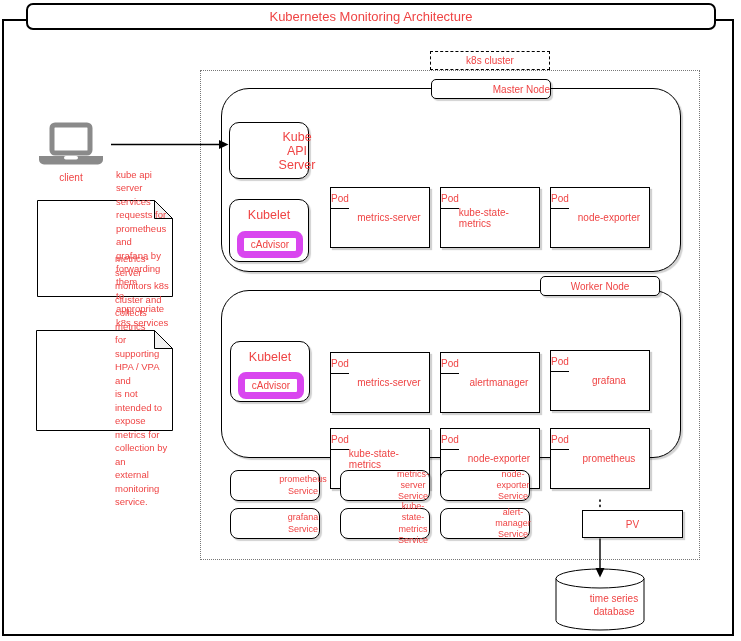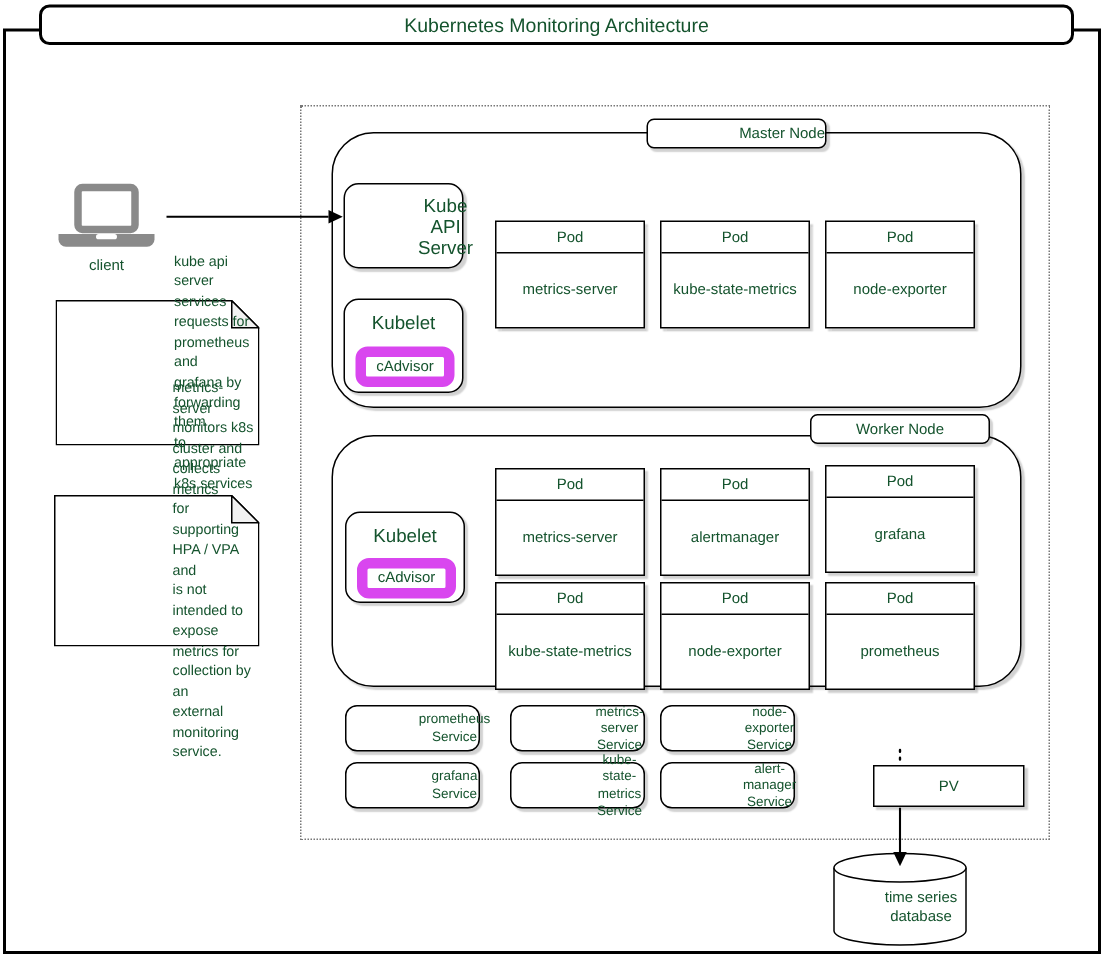--- a/index.html
+++ b/index.html
@@ -1,18 +1,18 @@
 <!DOCTYPE html>
 <html><head>
 <meta charset="utf-8">
 <style>
   html,body { margin:0; padding:0; background:#fff; }
   #canvas {
     position:relative; width:741px; height:641px; background:#fff;
-    font-family:"Liberation Sans", sans-serif; color:#14532d; overflow:hidden;
+    font-family:"Liberation Sans", sans-serif; color:#ef4444; overflow:hidden;
   }
   .abs { position:absolute; box-sizing:border-box; }
   .shadow { box-shadow:2px 2px 1px rgba(0,0,0,0.18); }
   .center { display:flex; align-items:center; justify-content:center; text-align:center; }
   .pre { white-space:pre-line;padding-left:28px; }
 
   .outer-border { left:2px; top:19px; width:732px; height:617px; border:2px solid #000; background:transparent; }
   .title-box { left:26px; top:3px; width:690px; height:27px; border:2px solid #000; border-radius:7px;
                background:#fff; font-size:13px; z-index:5; }
 
@@ -26,22 +26,22 @@
   .node-label { width:120px; height:20px; border:1px solid #000; border-radius:5px; background:#fff;
                 font-size:10px; z-index:6; }
 
   .big-box { border:1px solid #000; border-radius:10px; background:#fff; font-size:12.5px; z-index:3; }
   .kube-api { left:229px; top:122px; width:80px; height:57px; }
   .kubelet-box { z-index:3; border:1px solid #000; border-radius:10px; background:#fff; }
   .kubelet-label { position:absolute; top:0; left:0; right:0; height:30px; display:flex;
                    align-items:center; justify-content:center; font-size:12.5px; }
   .cadvisor { border:7px solid #d946ef; border-radius:8px; background:#fff; font-size:10px; }
 
-  .pod { width:100px; height:72px; border:1px solid #000; background:#fff; z-index:3;
-         display:flex; flex-direction:column; }
+  .pod { width:100px; height:61px; border:1px solid #000; background:#fff; z-index:3;
+         display:flex; flex-direction:row;margin-top:40px; }
   .pod-header { height:20px; border-bottom:1px solid #000; display:flex; align-items:center;
                 justify-content:center; font-size:10px; flex:none; }
   .pod-body { flex:1; display:flex; align-items:center; justify-content:center; font-size:10px; }
 
   .svc { width:90px; height:31px; border:1px solid #000; border-radius:8px; background:#fff;
          font-size:9px; line-height:1.25; z-index:3; }
   .pv-box { width:101px; height:28px; border:1px solid #000; background:#fff; font-size:10px; z-index:3; }
 
   .note { z-index:3; }
   .note-text { position:absolute; left:7px; right:3px; top:0; bottom:0; display:flex; align-items:center;
@@ -92,20 +92,23 @@
     <div class="note-text pre">metrics-server monitors k8s
 cluster and collects metrics
 for supporting HPA / VPA and
 is not intended to expose
 metrics for collection by an
 external monitoring service.</div>
   </div>
 
 
   <div class="abs cluster-rect"></div>
+  <div class="abs cluster-label center">
+    <span>k8s cluster</span>
+  </div>
 
   <div class="abs node-container master-node shadow"></div>
   <div class="abs node-label center shadow" style="left:431px; top:79px;justify-content:flex-end;">
     <span>Master Node</span>
   </div>
 
   <div class="abs big-box center pre kube-api shadow">
     <span class="pre">Kube API
 Server</span>
   </div>

